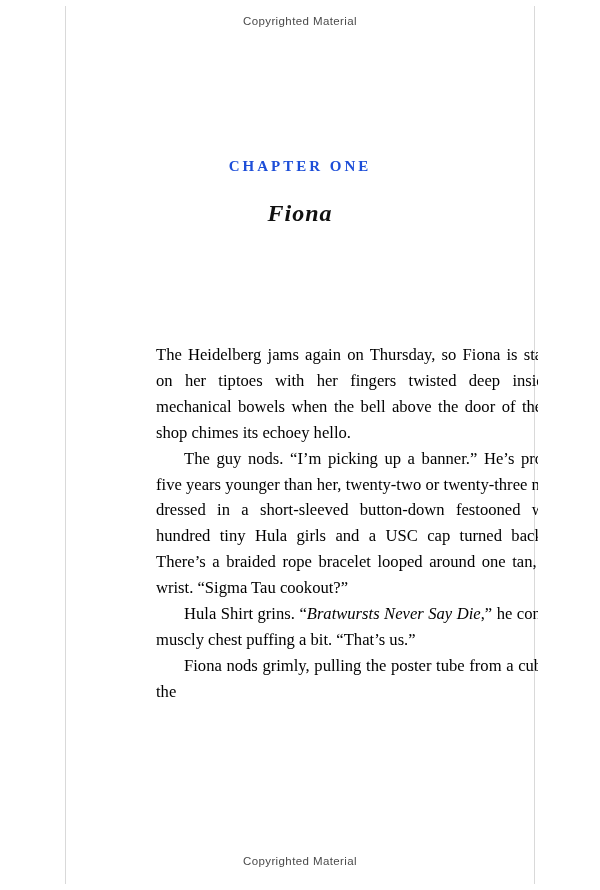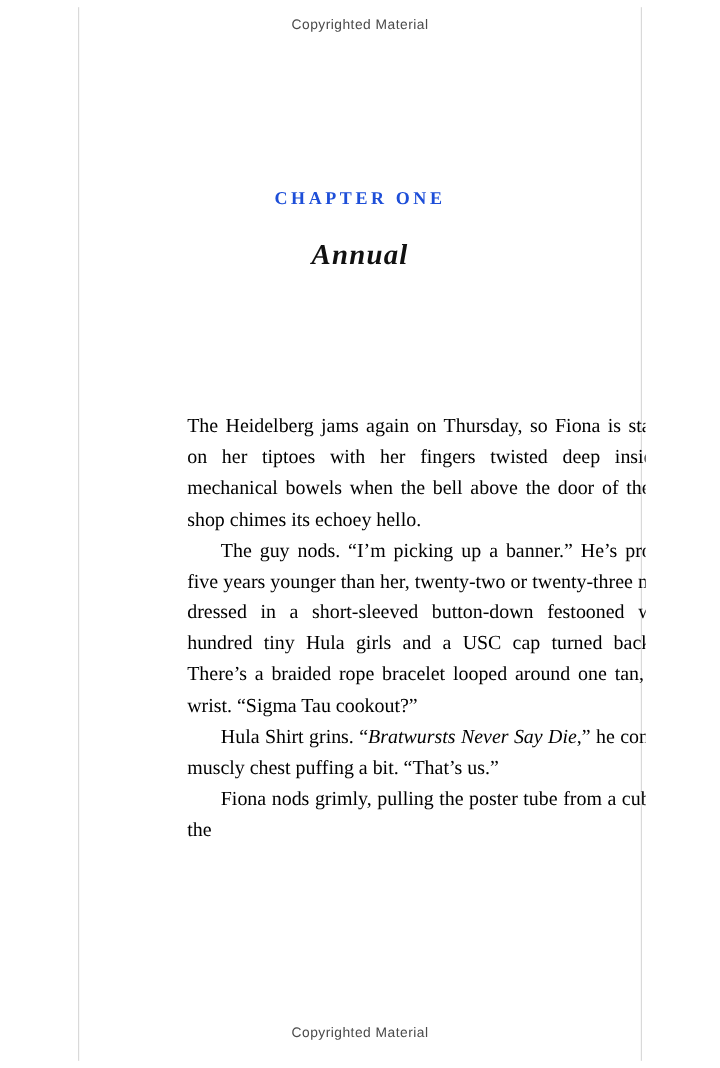--- a/index.html
+++ b/index.html
@@ -88,21 +88,21 @@
 <body>
 
 <div class="page">
   <div class="page-edge left"></div>
   <div class="page-edge right"></div>
 
   <div class="copyright top">Copyrighted Material</div>
 
   <div class="chapter-label">CHAPTER ONE</div>
 
-  <div class="chapter-title">Annual</div>
+  <div class="chapter-title">Fiona</div>
 
   <div class="body-text">
       <p class="para"><span>The Heidelberg jams again on Thursday, so Fiona is standing on her tiptoes with her fingers twisted deep inside its mechanical bowels when the bell above the door of the print shop chimes its echoey hello.</span></p>
       <p class="para indent"><span>The guy nods. “I’m picking up a banner.” He’s probably five years younger than her, twenty-two or twenty-three maybe, dressed in a short-sleeved button-down festooned with a hundred tiny Hula girls and a USC cap turned backward. There’s a braided rope bracelet looped around one tan, beefy wrist. “Sigma Tau cookout?”</span></p>
       <p class="para indent"><span>Hula Shirt grins. “</span><span class="italic">Bratwursts Never Say Die</span><span>,” he confirms, muscly chest puffing a bit. “That’s us.”</span></p>
       <p class="para indent"><span>Fiona nods grimly, pulling the poster tube from a cubby on the</span></p>
     </div>
 
   <div class="copyright bottom">Copyrighted Material</div>
 </div>

